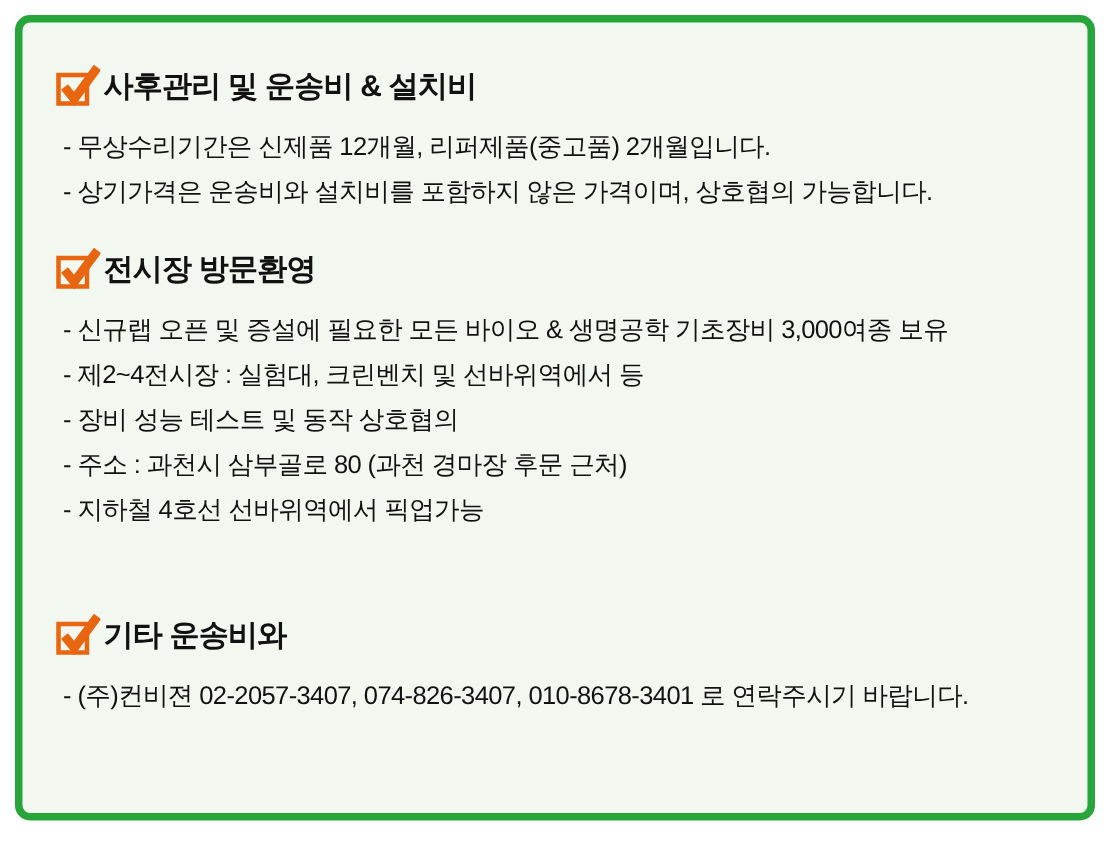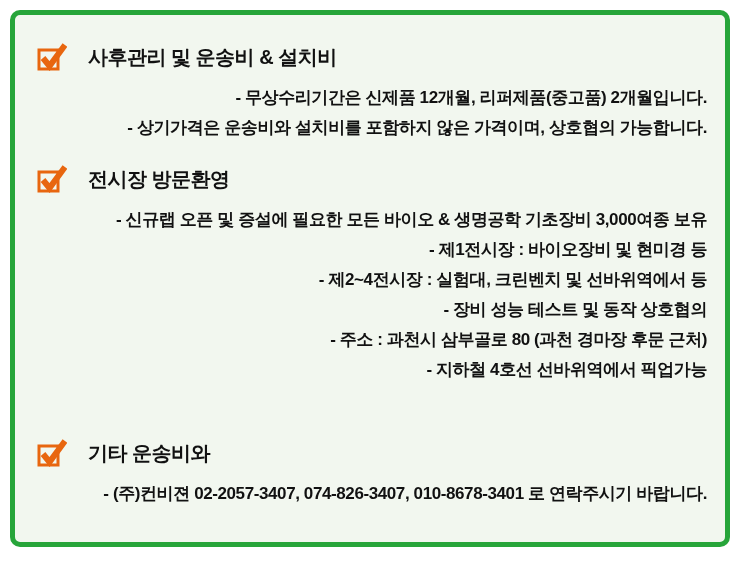--- a/index.html
+++ b/index.html
@@ -24,21 +24,21 @@
     border: 5px solid var(--border-color);
     border-radius: 10px;
     padding: 28px 18px 0 22px;
   }
   .section { }
   .section.gap-md { margin-top: 22px; }
   .section.gap-lg { margin-top: 54px; }
   .section-title-row {
     display: flex;
     align-items: center;
-    gap: 21px;
+    gap: 2px;
     height: 28px;
   }
   .section-title {
     font-size: 20px;
     font-weight: 700;
     color: var(--text-color);
     letter-spacing: -0.5px;
   }
   .checkbox-icon { width: 30px; height: 28px; flex: 0 0 auto; }
   .checkbox-icon rect {
@@ -47,27 +47,26 @@
     stroke-width: 3;
   }
   .checkbox-icon path {
     fill: none;
     stroke: var(--accent-color);
     stroke-width: 6;
   }
   .items { margin-top: 12px; }
   .item {
     font-size: 17px;
-    font-weight: 700;
+    font-weight: 400;
     color: var(--text-color);
     line-height: 30px;
     padding-left: 5px;
     letter-spacing: -0.4px;
     white-space: nowrap;
-    text-align: right;
   }
 </style>
 </head>
 <body>
 
 <div class="panel">
 
   <div class="section">
     <div class="section-title-row">
       <svg class="checkbox-icon" viewBox="0 0 30 28">
@@ -85,21 +84,20 @@
   <div class="section gap-md">
     <div class="section-title-row">
       <svg class="checkbox-icon" viewBox="0 0 30 28">
         <rect x="2" y="7" width="19" height="19"></rect>
         <path d="M6 15 L12.5 23 L28 2"></path>
       </svg>
       <span class="section-title">전시장 방문환영</span>
     </div>
     <div class="items">
       <div class="item">- 신규랩 오픈 및 증설에 필요한 모든 바이오 &amp; 생명공학 기초장비 3,000여종 보유</div>
-      <div class="item">- 제1전시장 : 바이오장비 및 현미경 등</div>
       <div class="item">- 제2~4전시장 : 실험대, 크린벤치 및 선바위역에서 등</div>
       <div class="item">- 장비 성능 테스트 및 동작 상호협의</div>
       <div class="item">- 주소 : 과천시 삼부골로 80 (과천 경마장 후문 근처)</div>
       <div class="item">- 지하철 4호선 선바위역에서 픽업가능</div>
     </div>
   </div>
 
   <div class="section gap-lg">
     <div class="section-title-row">
       <svg class="checkbox-icon" viewBox="0 0 30 28">

